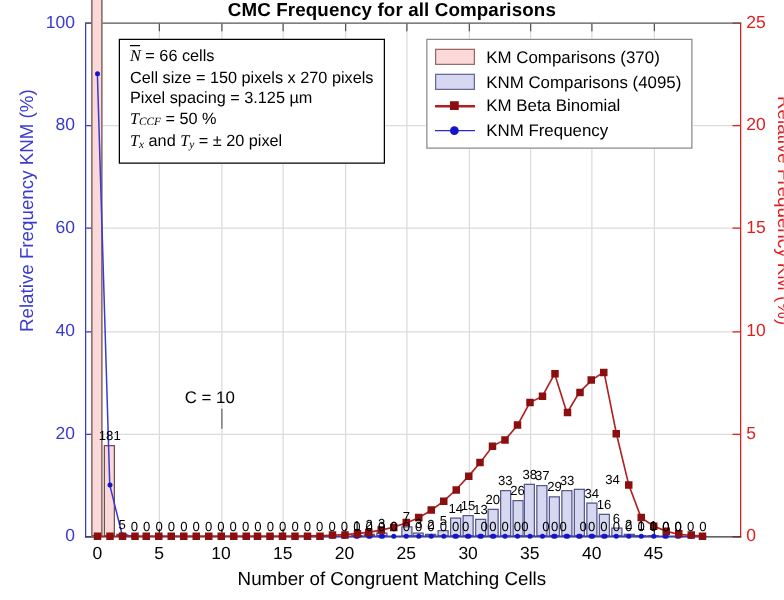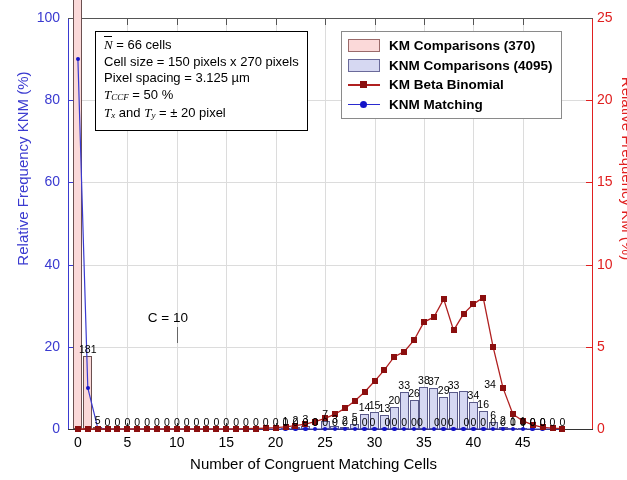--- a/index.html
+++ b/index.html
@@ -69,21 +69,21 @@
     content:"";position:absolute;left:0;right:1px;top:-1px;height:1px;background:#000;
   }
 
   
   .legend{
     position:absolute;left:341px;top:31px;
     border:1px solid #8a8a8a;background:#fff;
     padding:4px 8px 4px 6px;font-size:13.5px;color:#000;line-height:19.5px;
     white-space:nowrap;
   }
-  .lg-row{display:flex;align-items:center;height:19.5px;font-weight:bold;}
+  .lg-row{display:flex;align-items:center;height:19.5px;}
   .lg-swatch{width:32px;height:13px;border:1px solid #7a7a9a;margin-right:9px;box-sizing:border-box;}
   .lg-swatch.km{background:#fbd9d9;border-color:#9a6a6a;}
   .lg-swatch.knm{background:#d6d8f2;border-color:#6a6a9a;}
   .lg-line{width:32px;height:13px;margin-right:9px;position:relative;}
   .lg-line::before{content:"";position:absolute;left:0;top:6px;width:32px;height:1.4px;}
   .lg-line::after{content:"";position:absolute;left:12px;top:3px;width:7px;height:7px;}
   .lg-line.km::before{background:#b02020;}
   .lg-line.km::after{background:#8b0f0f;}
   .lg-line.knm::before{background:#2a2ad0;}
   .lg-line.knm::after{background:#1414c8;border-radius:50%;}
@@ -102,20 +102,21 @@
   .mk{position:absolute;}
   .mk.km{width:6px;height:6px;background:#8b0f0f;}
   .mk.knm{width:4.5px;height:4.5px;background:#1414c8;border-radius:50%;}
   svg.ov{position:absolute;left:0;top:0;width:627px;height:480px;pointer-events:none;}
 </style>
 </head>
 <body>
 
 <div id="fig">
 
+  <div class="title">CMC Frequency for all Comparisons</div>
 
   <div class="plotbox"></div>
 
   <div id="grid-layer">
       <div class="gridline-h" style="top: 346.8px;"></div>
       <div class="gridline-h" style="top: 264.6px;"></div>
       <div class="gridline-h" style="top: 182.4px;"></div>
       <div class="gridline-h" style="top: 100.2px;"></div>
       <div class="gridline-v" style="left: 77.9px;"></div>
       <div class="gridline-v" style="left: 127.3px;"></div>
@@ -422,21 +423,21 @@
     <div class="lg-row">
       <span class="lg-swatch knm"></span>
       <span>KNM Comparisons (4095)</span>
     </div>
     <div class="lg-row">
       <span class="lg-line km"></span>
       <span>KM Beta Binomial</span>
     </div>
     <div class="lg-row">
       <span class="lg-line knm"></span>
-      <span>KNM Matching</span>
+      <span>KNM Frequency</span>
     </div>
   </div>
 
   <div class="annot" id="annot-c10" style="left: 147.755px; top: 310.03px;">C = 10</div>
   <div class="annot-tick" id="annot-c10-tick" style="left: 176.8px; top: 327px; height: 16px;"></div>
 
   <div class="ylabelL">Relative Frequency KNM (%)</div>
   <div class="ylabelR">Relative Frequency KM (%)</div>
   <div class="xlabel">Number of Congruent Matching Cells</div>
 

